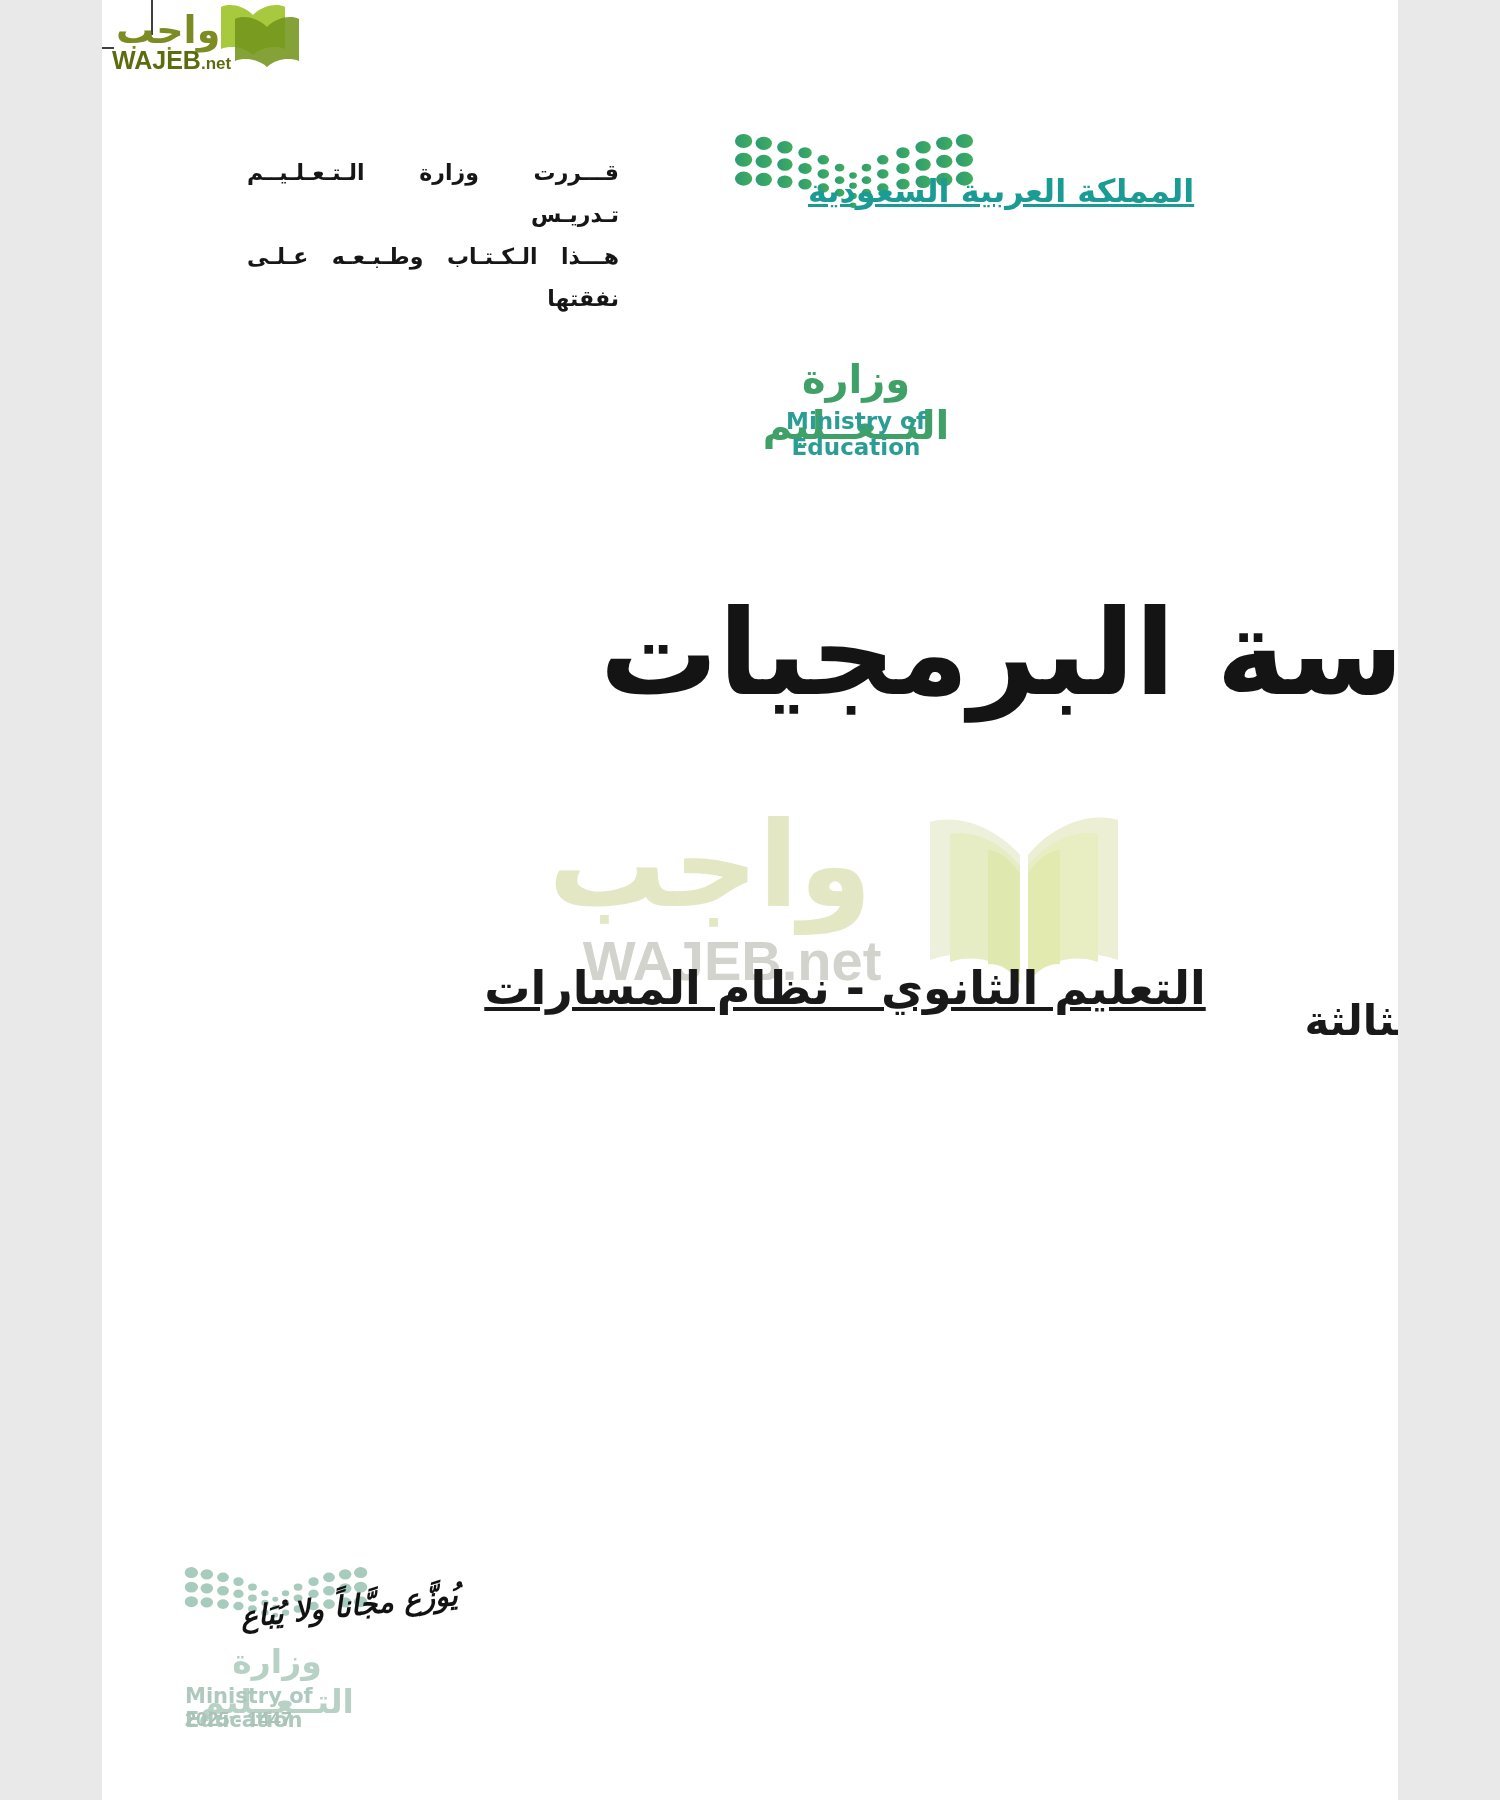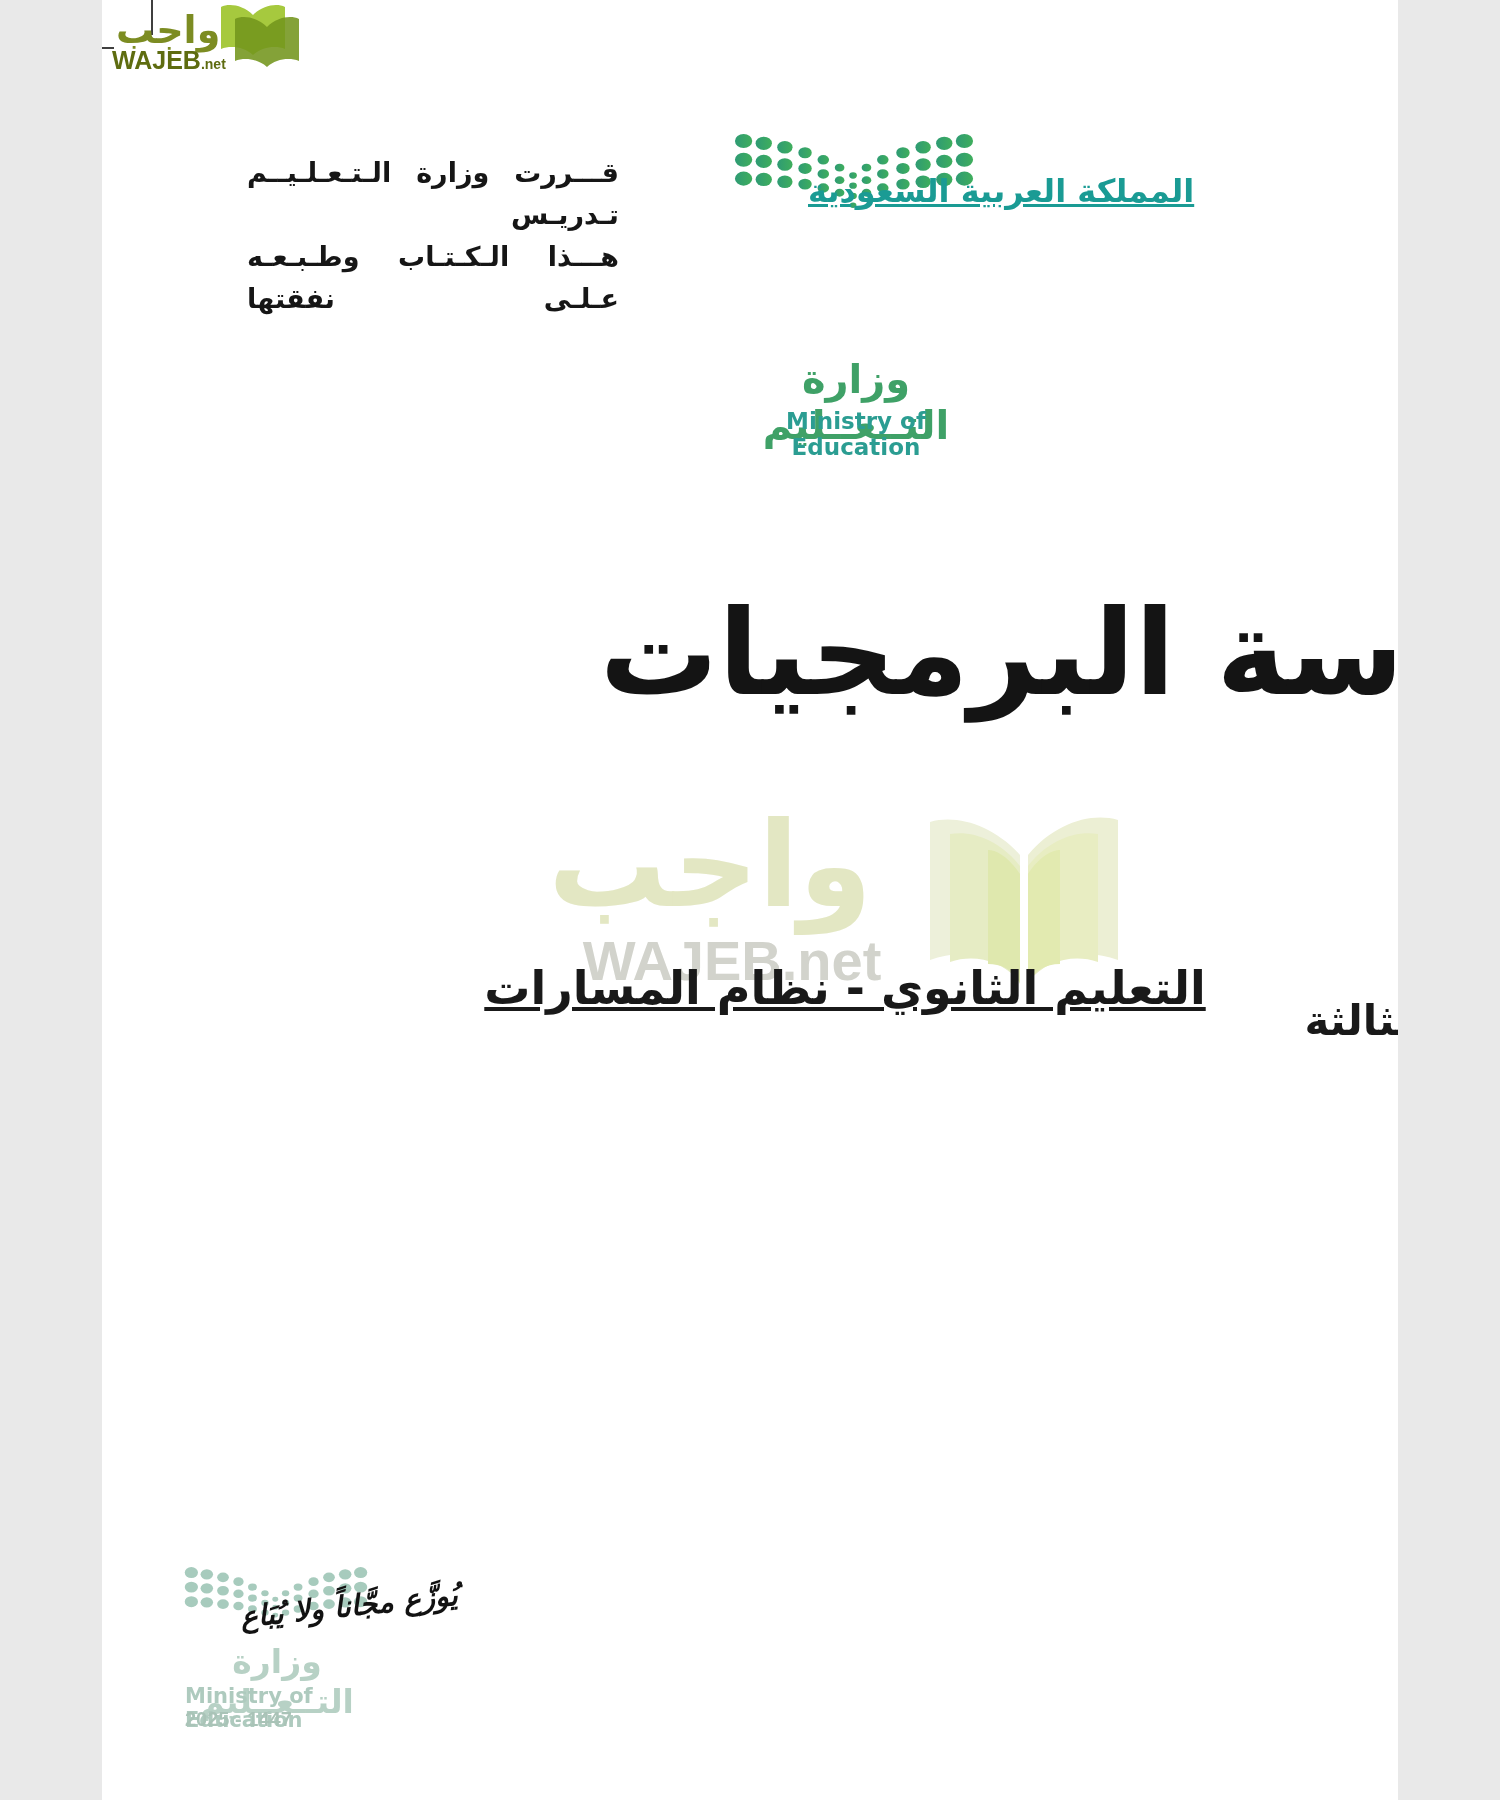--- a/index.html
+++ b/index.html
@@ -24,28 +24,28 @@
   .wajeb-badge { position: absolute; left: 8px; top: 2px; width: 200px; height: 72px; }
   .wajeb-ar {
     position: absolute; left: 6px; top: 8px; width: 96px;
     font-size: 38px; font-weight: bold; color: #7c8c22; text-align: center; line-height: 40px;
   }
   .wajeb-en {
     position: absolute; left: 2px; top: 44px; width: 104px;
     font-size: 25px; font-weight: bold; color: #5e6c10; text-align: center; letter-spacing: 0px;
     font-family: "Liberation Sans", sans-serif;
   }
-  .wajeb-en .tld { font-size: 14px; }
+  .wajeb-en .tld { font-size: 17px; }
   .wajeb-book { position: absolute; left: 103px; top: 1px; }
 
   
   .decree {
     position: absolute; left: 145px; top: 152px; width: 372px;
     direction: rtl; text-align: justify; text-align-last: justify;
-    font-size: 27px; font-weight: bold; line-height: 42px; color: #161616;
+    font-size: 22px; font-weight: bold; line-height: 42px; color: #161616;
   }
   .moe-logo { position: absolute; left: 630px; top: 126px; width: 248px; height: 192px; }
   .moe-dots-top { position: absolute; left: 2px; top: 4px; }
   .dots-grad { fill: url(#gradGreen); }
   .dots-pale { fill: #a7cbbd; }
   .moe-ar {
     position: absolute; left: 0; top: 230px; width: 248px;
     direction: rtl; text-align: center;
     font-size: 40px; font-weight: bold; color: #3fa167; line-height: 46px;
   }

